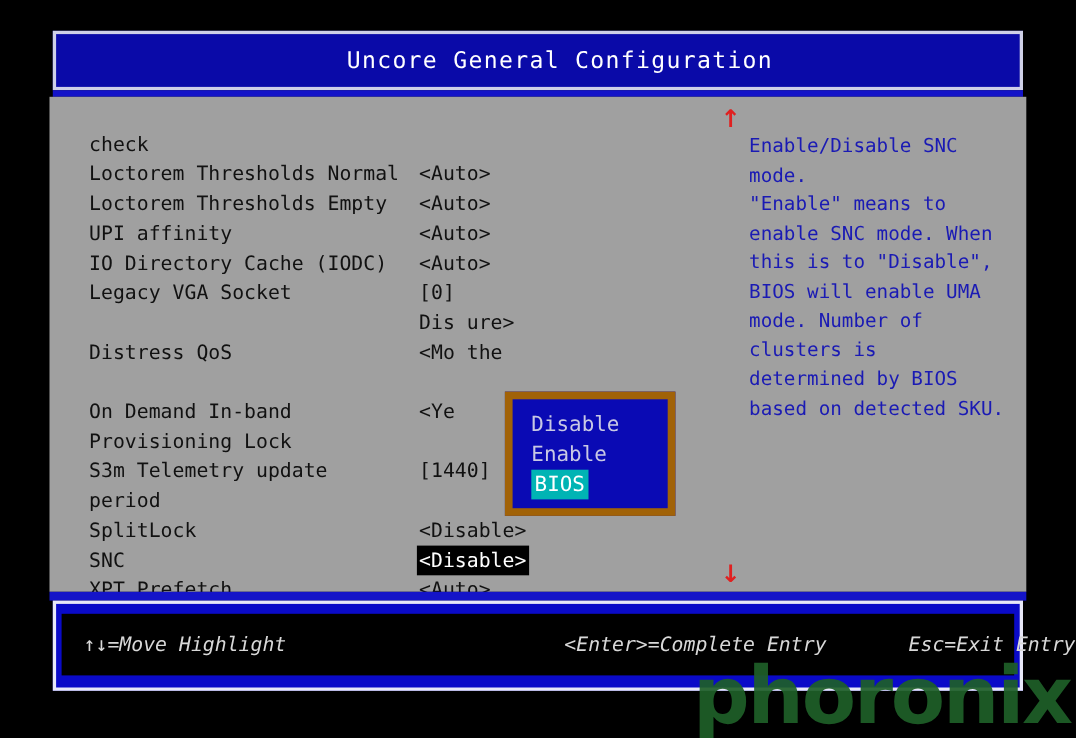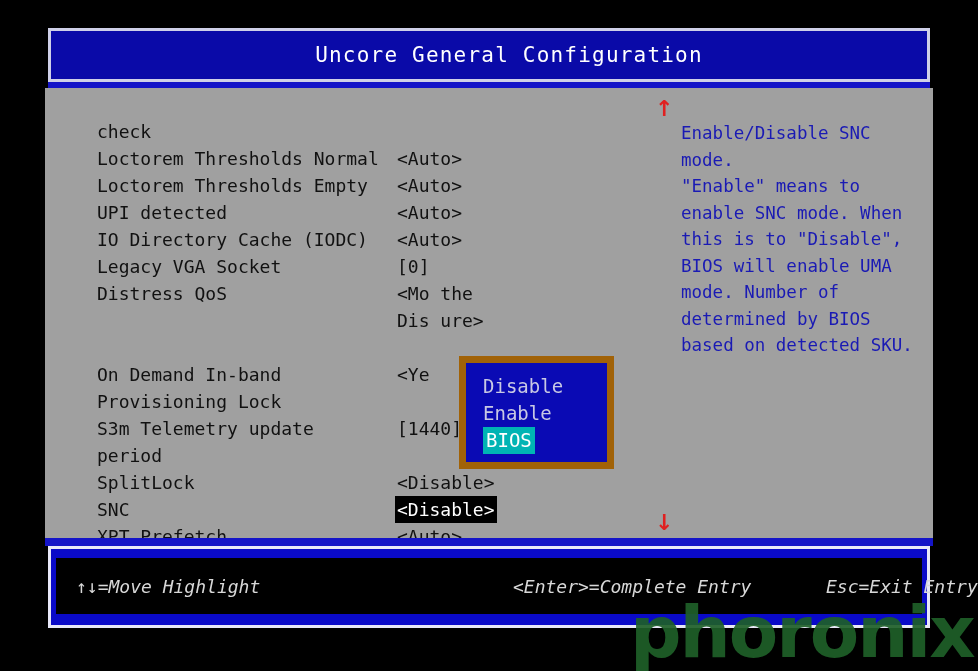--- a/index.html
+++ b/index.html
@@ -60,21 +60,20 @@
     height: 450px;
     background: #a0a0a0;
   }
 
   
   #settings-list {
     position: absolute;
     left: 36px;
     top: 30px;
     width: 560px;
-    margin-left: 16px;
   }
   .setting-row {
     position: relative;
     height: 27px;
     line-height: 27px;
     font-size: 18px;
     color: #111111;
     white-space: nowrap;
   }
   .setting-label {
@@ -229,38 +228,38 @@
         </div>
         <div class="setting-row">
           <span class="setting-label">Loctorem Thresholds Normal</span>
           <span class="setting-value">&lt;Auto&gt;</span>
         </div>
         <div class="setting-row">
           <span class="setting-label">Loctorem Thresholds Empty</span>
           <span class="setting-value">&lt;Auto&gt;</span>
         </div>
         <div class="setting-row">
-          <span class="setting-label">UPI detected</span>
+          <span class="setting-label">UPI affinity</span>
           <span class="setting-value">&lt;Auto&gt;</span>
         </div>
         <div class="setting-row">
           <span class="setting-label">IO Directory Cache (IODC)</span>
           <span class="setting-value">&lt;Auto&gt;</span>
         </div>
         <div class="setting-row">
           <span class="setting-label">Legacy VGA Socket</span>
           <span class="setting-value">[0]</span>
         </div>
         <div class="setting-row">
+          <span class="setting-label"></span>
+          <span class="setting-value">Dis                ure&gt;</span>
+        </div>
+        <div class="setting-row">
           <span class="setting-label">Distress QoS</span>
           <span class="setting-value">&lt;Mo                the</span>
-        </div>
-        <div class="setting-row">
-          <span class="setting-label"></span>
-          <span class="setting-value">Dis                ure&gt;</span>
         </div>
         <div class="spacer-row"></div>
         <div class="setting-row">
           <span class="setting-label">On Demand In-band</span>
           <span class="setting-value">&lt;Ye</span>
         </div>
         <div class="setting-row">
           <span class="setting-label">Provisioning Lock</span>
         </div>
         <div class="setting-row">
@@ -288,20 +287,21 @@
     <div class="scroll-arrow" id="scroll-down">↓</div>
 
     <div id="help-pane">
         <div class="help-line">Enable/Disable SNC</div>
         <div class="help-line">mode.</div>
         <div class="help-line">"Enable" means to</div>
         <div class="help-line">enable SNC mode. When</div>
         <div class="help-line">this is to "Disable",</div>
         <div class="help-line">BIOS will enable UMA</div>
         <div class="help-line">mode. Number of</div>
+        <div class="help-line">clusters is</div>
         <div class="help-line">determined by BIOS</div>
         <div class="help-line">based on detected SKU.</div>
       </div>
 
     <div id="dropdown">
       <div id="dropdown-inner">
           <div class="dropdown-option-wrap"><span class="dropdown-option">Disable</span></div>
           <div class="dropdown-option-wrap"><span class="dropdown-option">Enable</span></div>
           <div class="dropdown-option-wrap"><span class="dropdown-option active">BIOS</span></div>
         </div>

